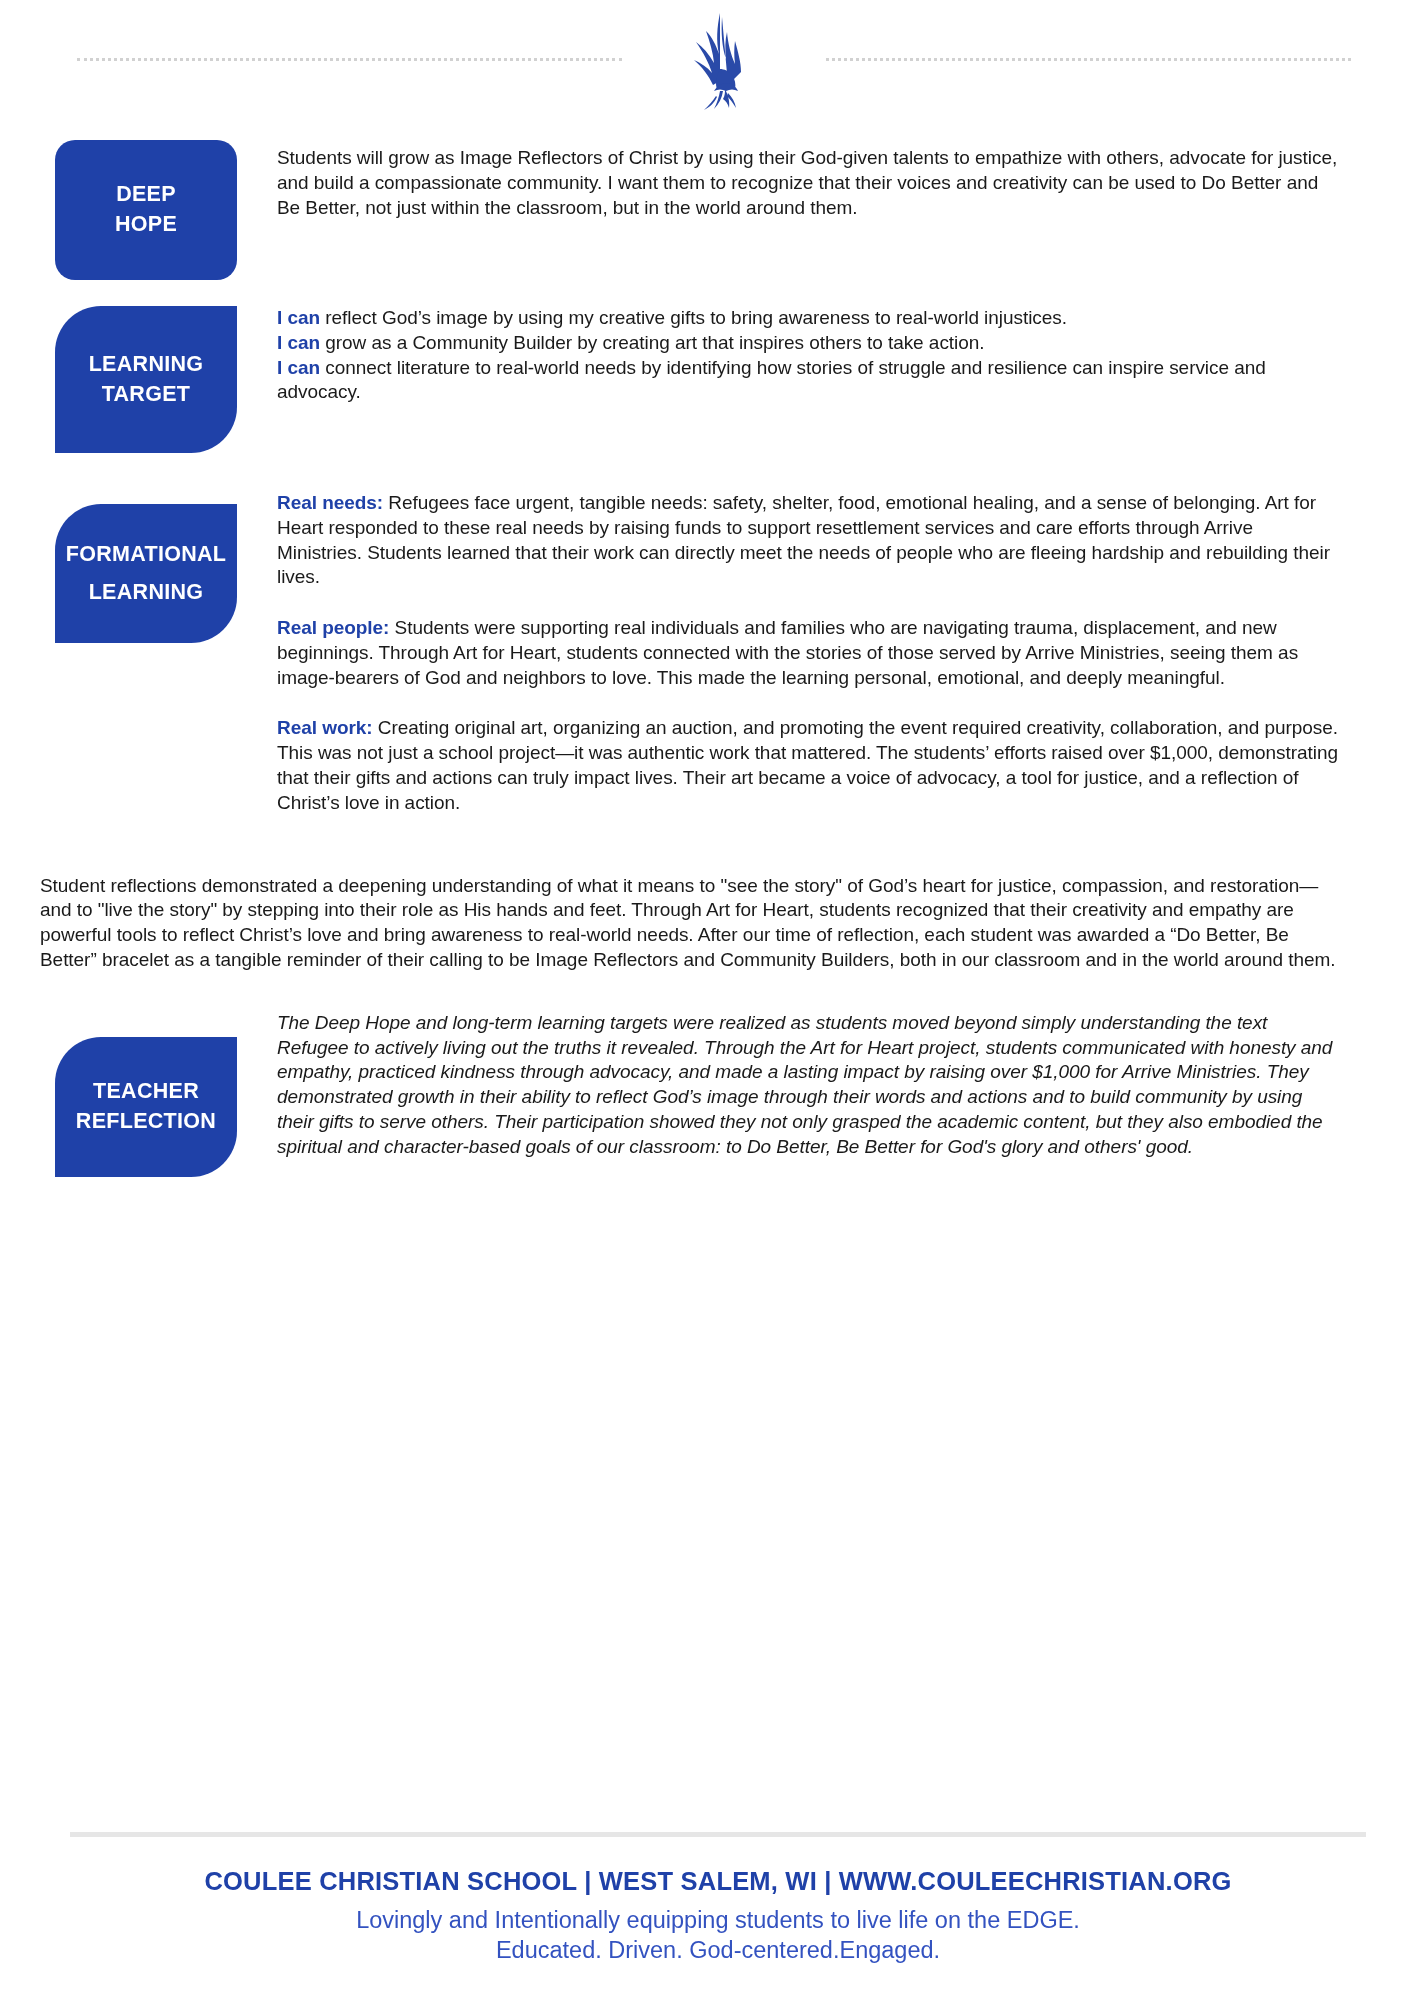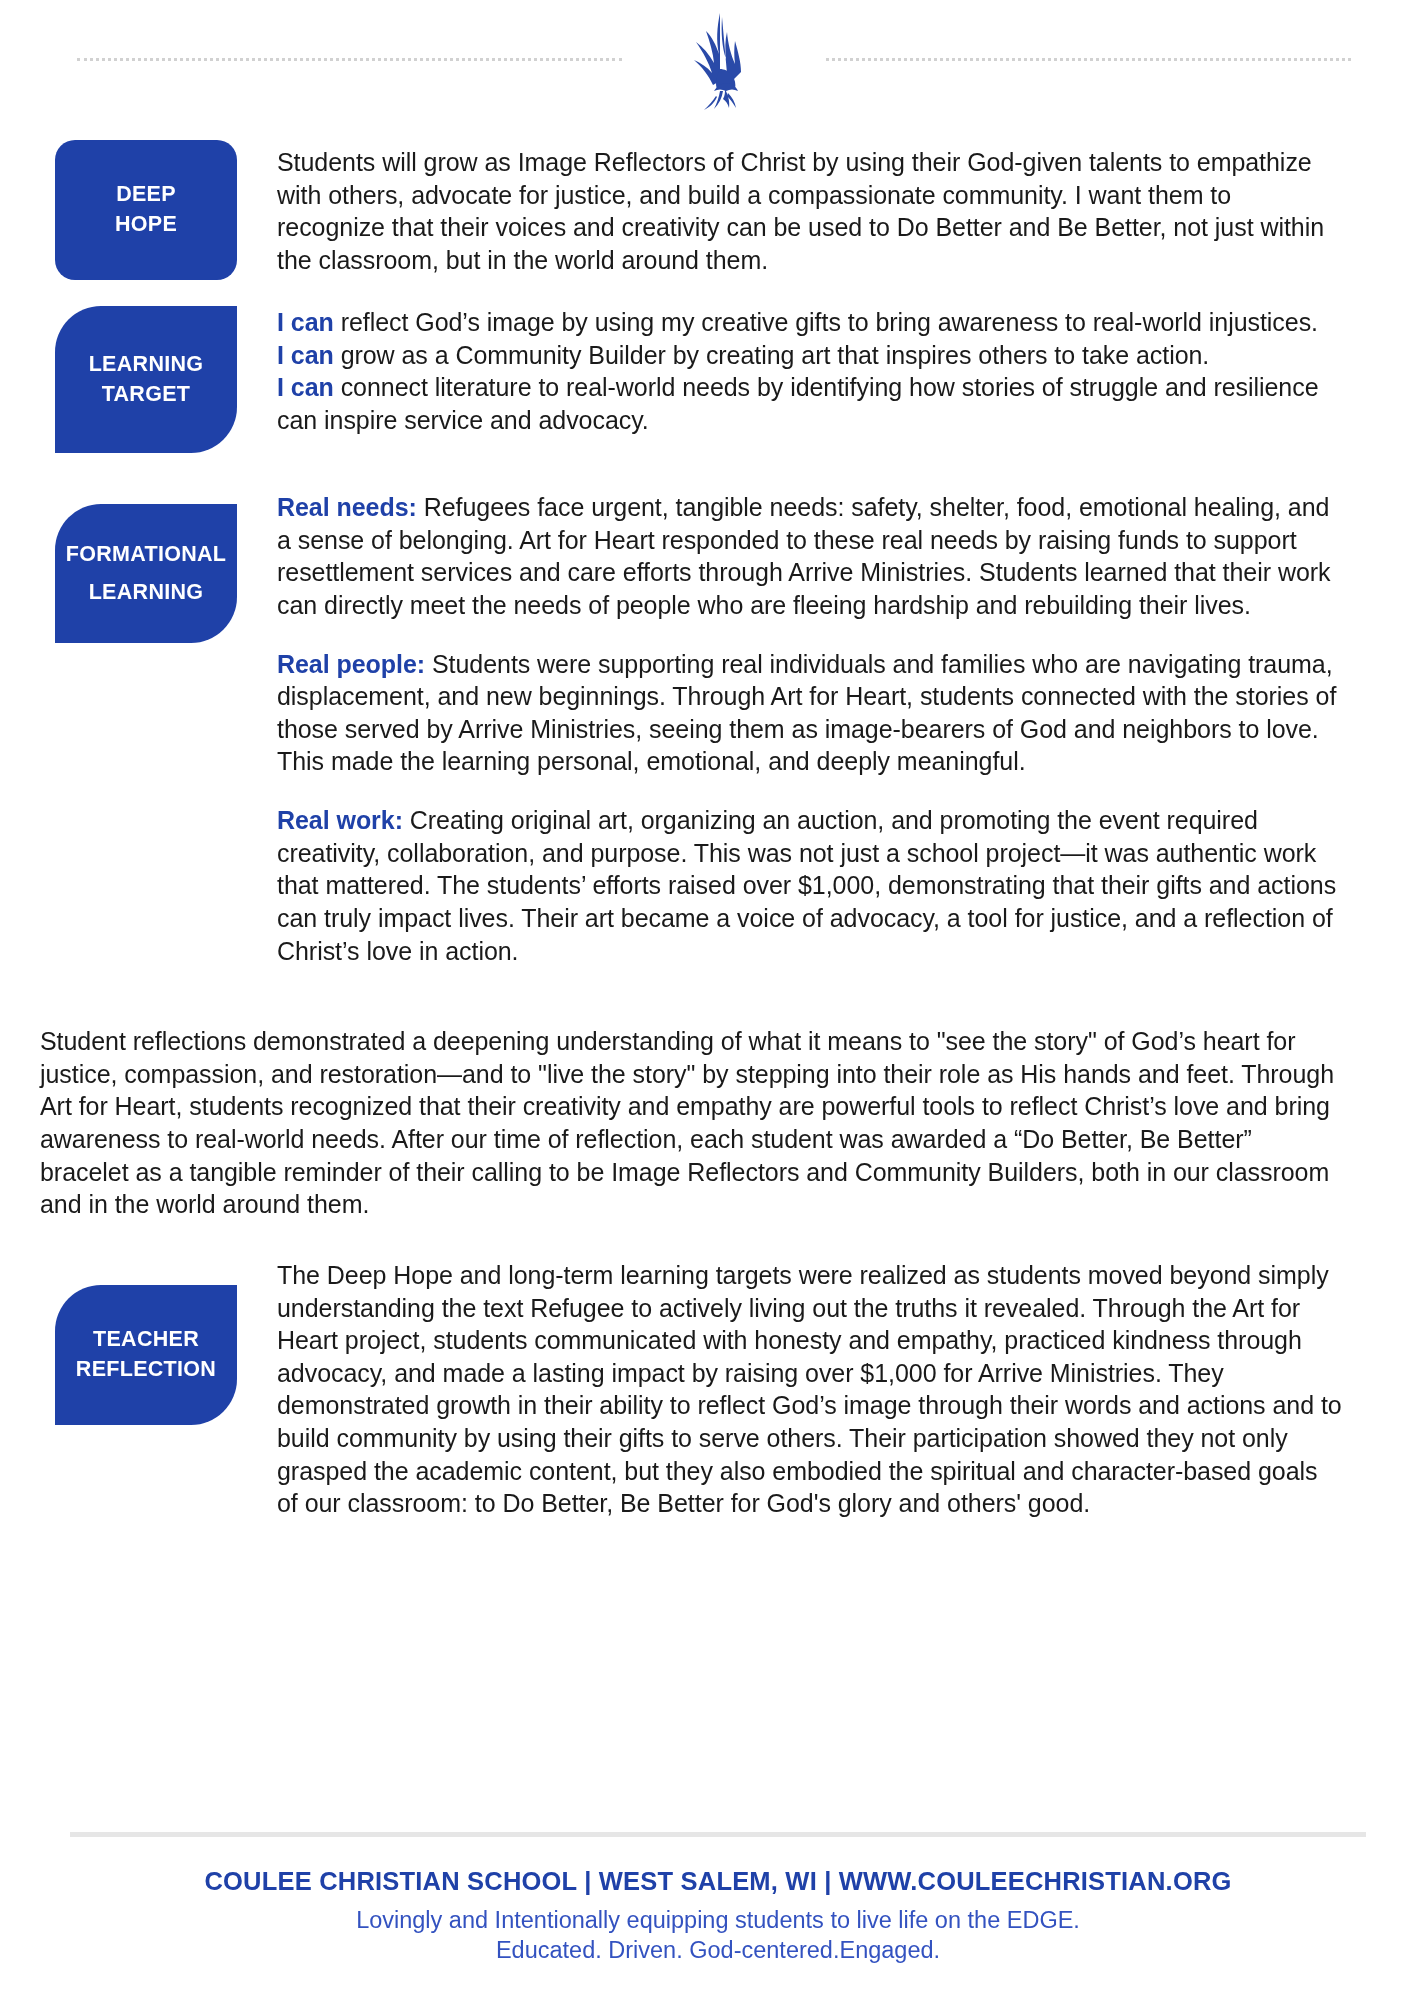--- a/index.html
+++ b/index.html
@@ -82,21 +82,21 @@
     box-sizing: border-box;
     padding: 6px 4px;
   }
   .tag span { display: block; white-space: nowrap; }
 
   .body {
     flex: 1 1 auto;
     margin-left: 40px;
     margin-right: 86px;
     color: #1a1a1a;
-    font-size: 25px;
+    font-size: 19px;
     line-height: 1.305;
     letter-spacing: -0.05px;
   }
   .body p { margin: 0; }
   .body p + p { margin-top: 26px; }
   .lead {
     color: #1f41a8;
     font-weight: bold;
   }
 
@@ -112,21 +112,21 @@
   .sec-formational { margin-top: 34px; }
   .sec-formational .tag  { height: 139px; margin-top: 17px; gap: 8px; }
   .sec-formational .body { margin-top: 4px; }
 
   .sec-student   { margin-top: 40px; }
   .sec-student .tag   { height: 140px; margin-top: 26px; }
   .sec-student .body  { margin-top: 18px; }
 
   .sec-teacher   { margin-top: 38px; }
   .sec-teacher .tag   { height: 140px; margin-top: 26px; }
-  .sec-teacher .body  { margin-top: 0px; }
+  .sec-teacher .body  { margin-top: 0px; font-style: italic; }
 
   
   .footer {
     position: absolute;
     left: 8px;
     right: 0;
     bottom: 0;
     padding-bottom: 34px;
     margin-top: 35px;
   }

